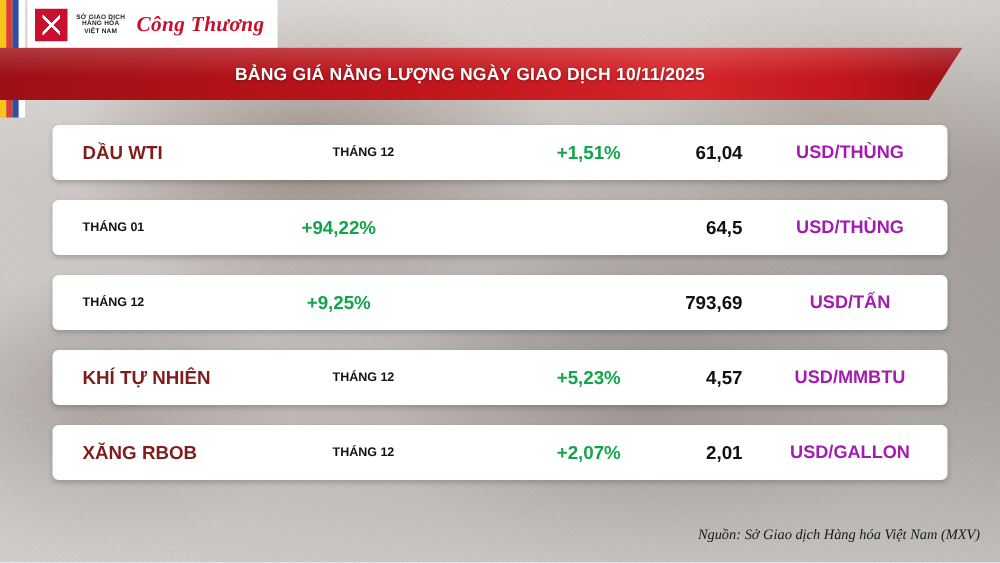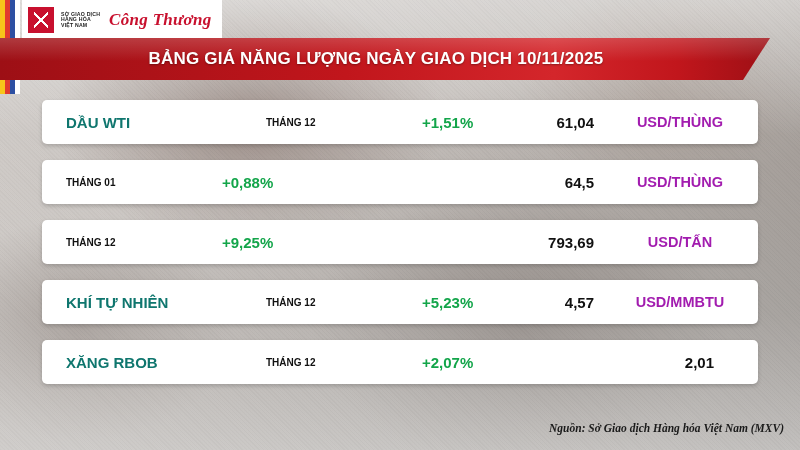--- a/index.html
+++ b/index.html
@@ -46,20 +46,21 @@
   .lb3 { background: #2d4fa2; }
   .lb4 { background: #ffffff; }
 
   
   .logo-block {
     position: absolute; top: 0; left: 22px;
     width: 200px; height: 40px;
     background: #ffffff;
     display: flex; align-items: center; gap: 7px;
     padding-left: 6px;
+    text-align: center;
   }
   .logo-mark {
     width: 26px; height: 26px; background: #c8102e;
     position: relative; flex: none;
   }
   .logo-mark:after {
     content: ""; position: absolute; left: 6px; top: 5px;
     width: 14px; height: 16px;
     background:
       linear-gradient(135deg, transparent 45%, #fff 45%, #fff 55%, transparent 55%),
@@ -81,50 +82,50 @@
     display: flex; align-items: center; justify-content: center;
     clip-path: polygon(0 0, 100% 0, 96.5% 100%, 0% 100%);
     box-shadow: 0 2px 5px rgba(0,0,0,0.25);
   }
   .title-banner:before{
     content:""; position:absolute; inset:0;
     background: linear-gradient(180deg, rgba(255,255,255,0.18), rgba(255,255,255,0) 55%);
   }
   .title-text {
     position: relative;
-    color: #ffffff; font-size: 17px; font-weight: 700;
+    color: #ffffff; font-size: 14px; font-weight: 700;
     letter-spacing: .2px; text-shadow: 0 1px 2px rgba(0,0,0,.35);
     margin-right: 18px;
   }
 
   
   .rows {
     position: absolute; top: 100px; left: 42px; width: 716px;
   }
   .row {
     height: 44px; background: #ffffff;
     border-radius: 5px;
     margin-bottom: 16px;
     display: flex; align-items: center;
     box-shadow: 0 2px 4px rgba(0,0,0,0.18);
     padding: 0 18px 0 24px;
   }
-  .c-name   { width: 200px; font-size: 15px; font-weight: 700; color: #0f766e; }
+  .c-name   { width: 200px; font-size: 15px; font-weight: 700; color: #7f1d1d; }
   .c-month  { width: 140px; font-size: 10px; font-weight: 700; color: #111; }
-  .c-change { width: 130px; font-size: 15px; font-weight: 700; text-align: left; margin-left: 16px; }
+  .c-change { width: 130px; font-size: 15px; font-weight: 700; text-align: center; }
   .c-price  { flex: 1; font-size: 15px; font-weight: 700; color: #111; text-align: right; padding-right: 26px;}
   .c-unit   { width: 120px; font-size: 14.5px; font-weight: 700; color: #a21caf; text-align: center;}
 
   .up   { color: #13a54a; }
 
   
   .source {
     position: absolute; right: 16px; bottom: 16px;
     font-family: "Liberation Serif", serif;
-    font-style: italic; font-size: 11.5px; font-weight: 700; color: #1a1a1a;
+    font-style: italic; font-size: 11.5px; font-weight: 400; color: #1a1a1a;
   }
 </style>
 </head>
 <body>
 
 <div class="canvas">
 
   <div class="bg-photo"></div>
   <div class="bg-veil"></div>
   <div class="bg-grain"></div>
@@ -155,21 +156,21 @@
     <div class="row">
       <div class="c-name">DẦU WTI</div>
       <div class="c-month">THÁNG 12</div>
       <div class="c-change up">+1,51%</div>
       <div class="c-price">61,04</div>
       <div class="c-unit">USD/THÙNG</div>
     </div>
 
     <div class="row">
       <div class="c-month">THÁNG 01</div>
-      <div class="c-change up">+0,88%</div>
+      <div class="c-change up">+94,22%</div>
       <div class="c-price">64,5</div>
       <div class="c-unit">USD/THÙNG</div>
     </div>
 
     <div class="row">
       <div class="c-month">THÁNG 12</div>
       <div class="c-change up">+9,25%</div>
       <div class="c-price">793,69</div>
       <div class="c-unit">USD/TẤN</div>
     </div>
@@ -180,19 +181,20 @@
       <div class="c-change up">+5,23%</div>
       <div class="c-price">4,57</div>
       <div class="c-unit">USD/MMBTU</div>
     </div>
 
     <div class="row">
       <div class="c-name">XĂNG RBOB</div>
       <div class="c-month">THÁNG 12</div>
       <div class="c-change up">+2,07%</div>
       <div class="c-price">2,01</div>
+      <div class="c-unit">USD/GALLON</div>
     </div>
 
   </div>
 
   <div class="source">Nguồn: Sở Giao dịch Hàng hóa Việt Nam (MXV)</div>
 
 </div>
 
 </body></html>

